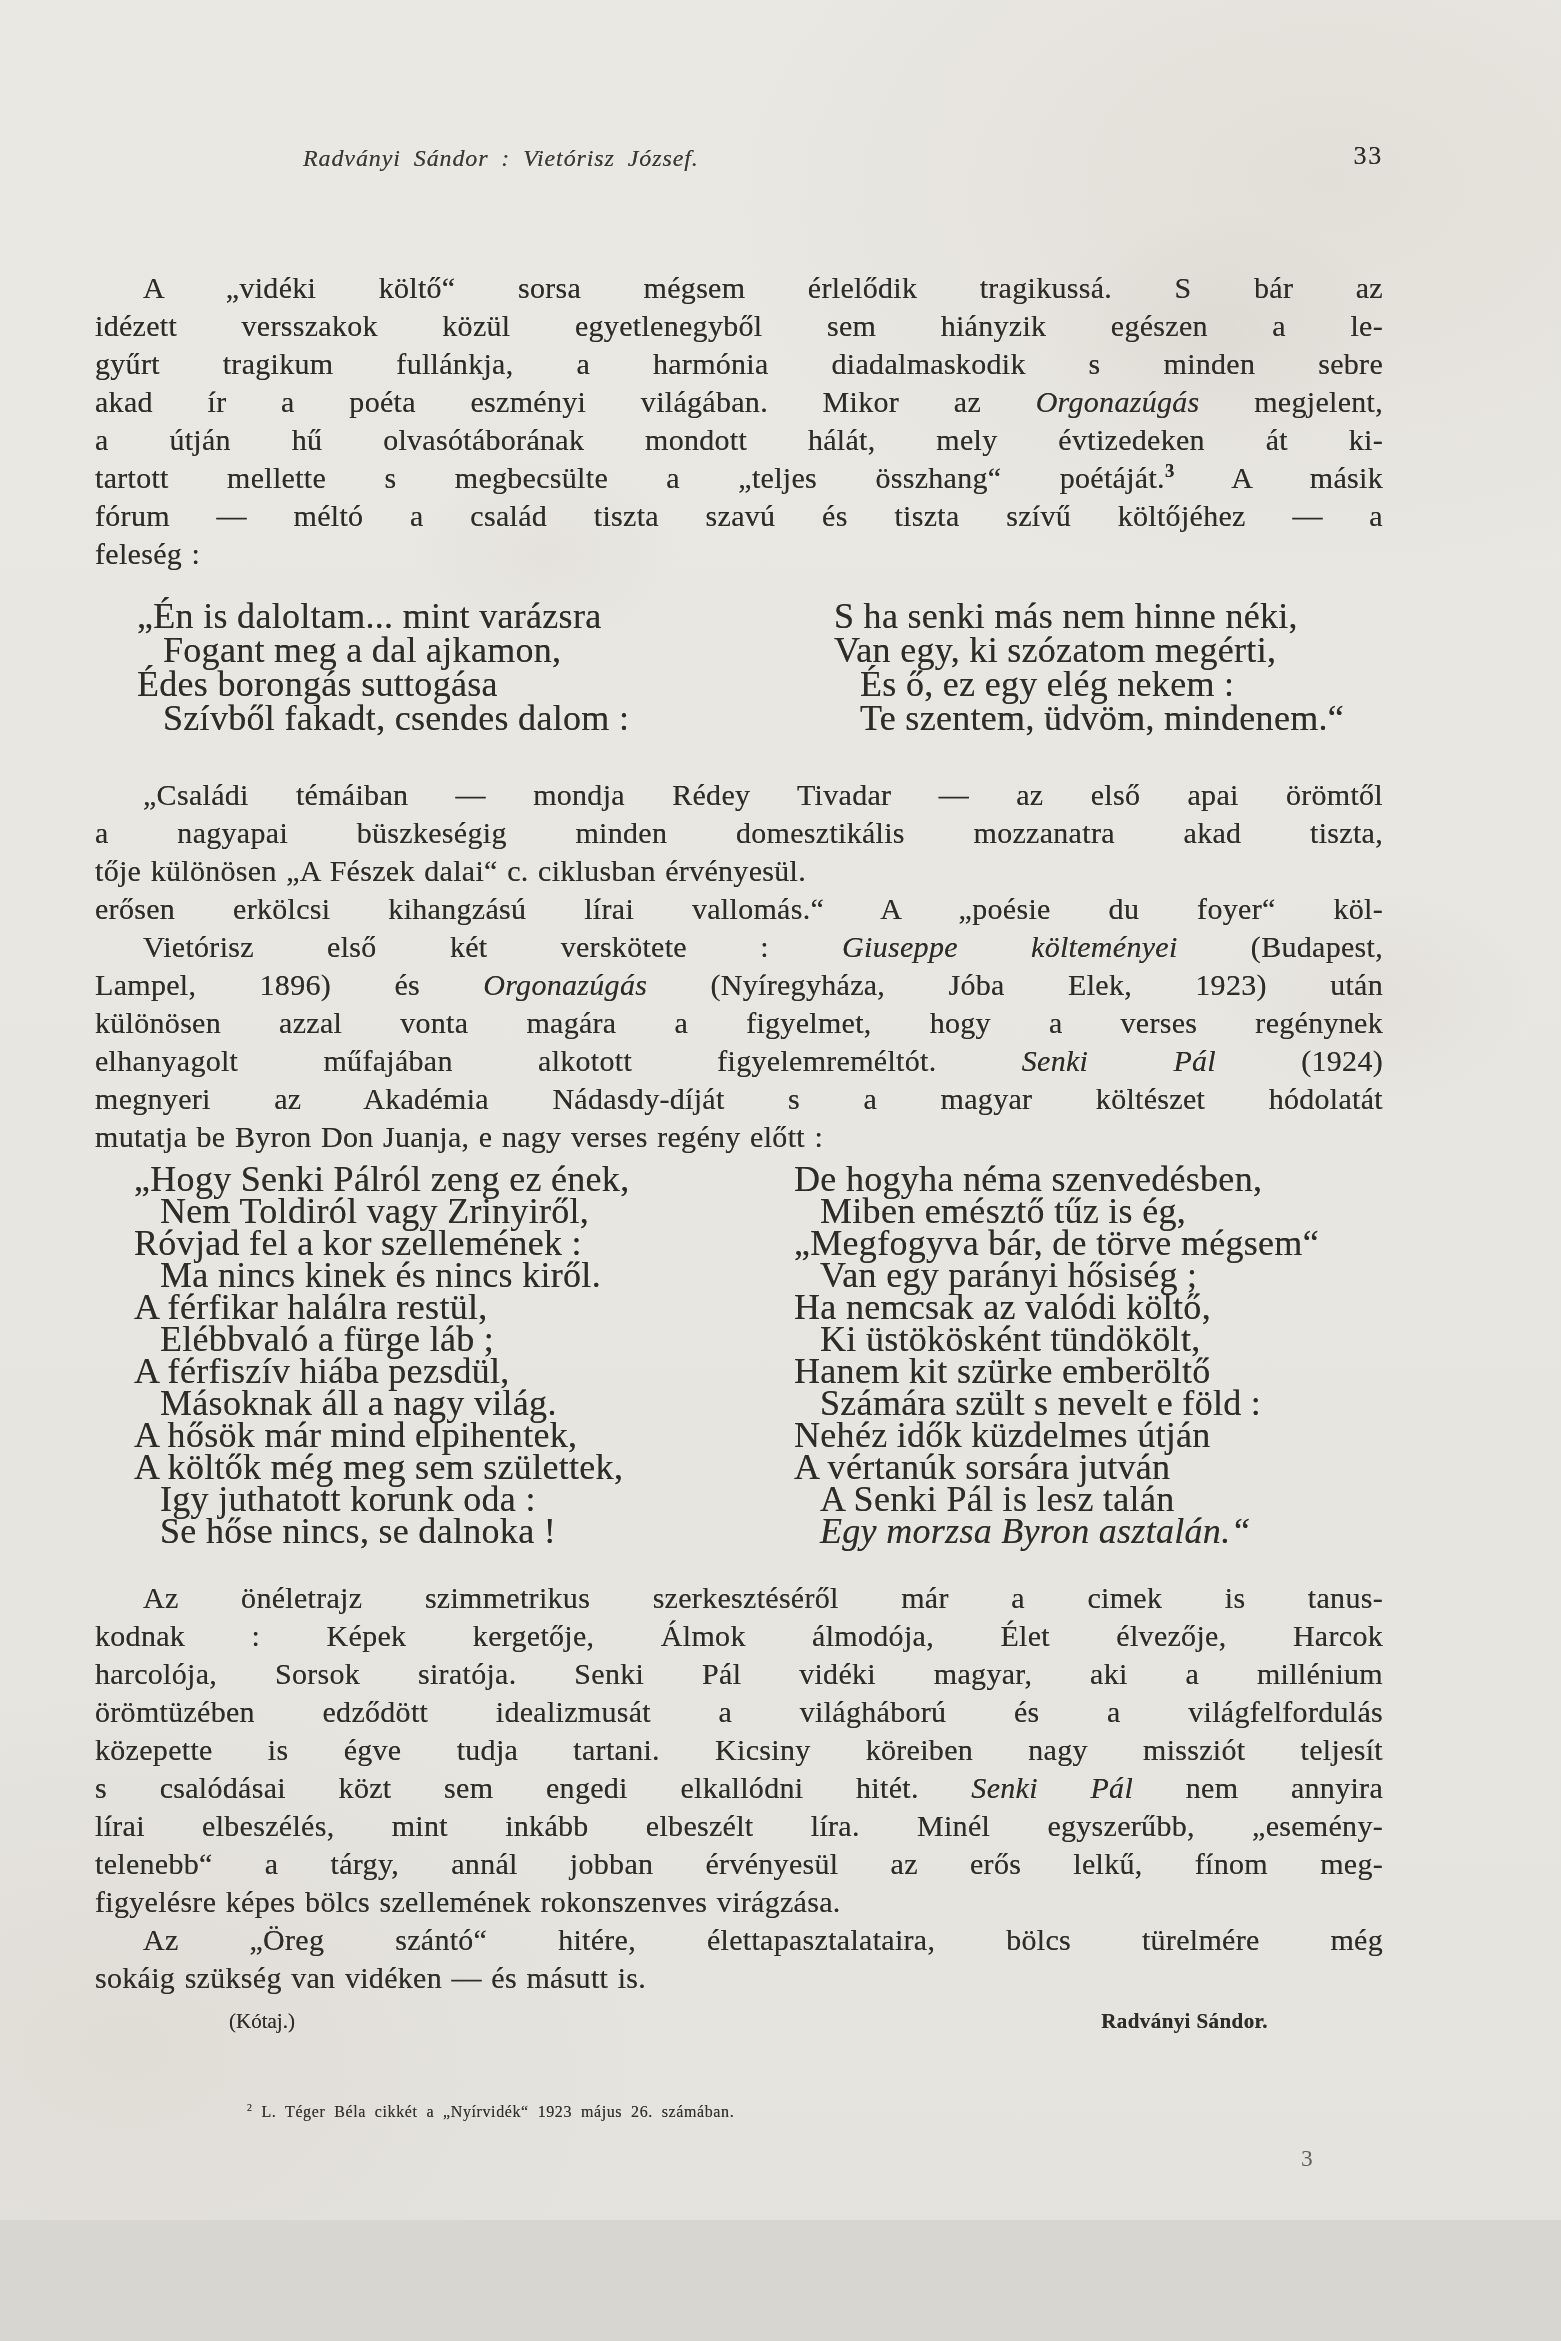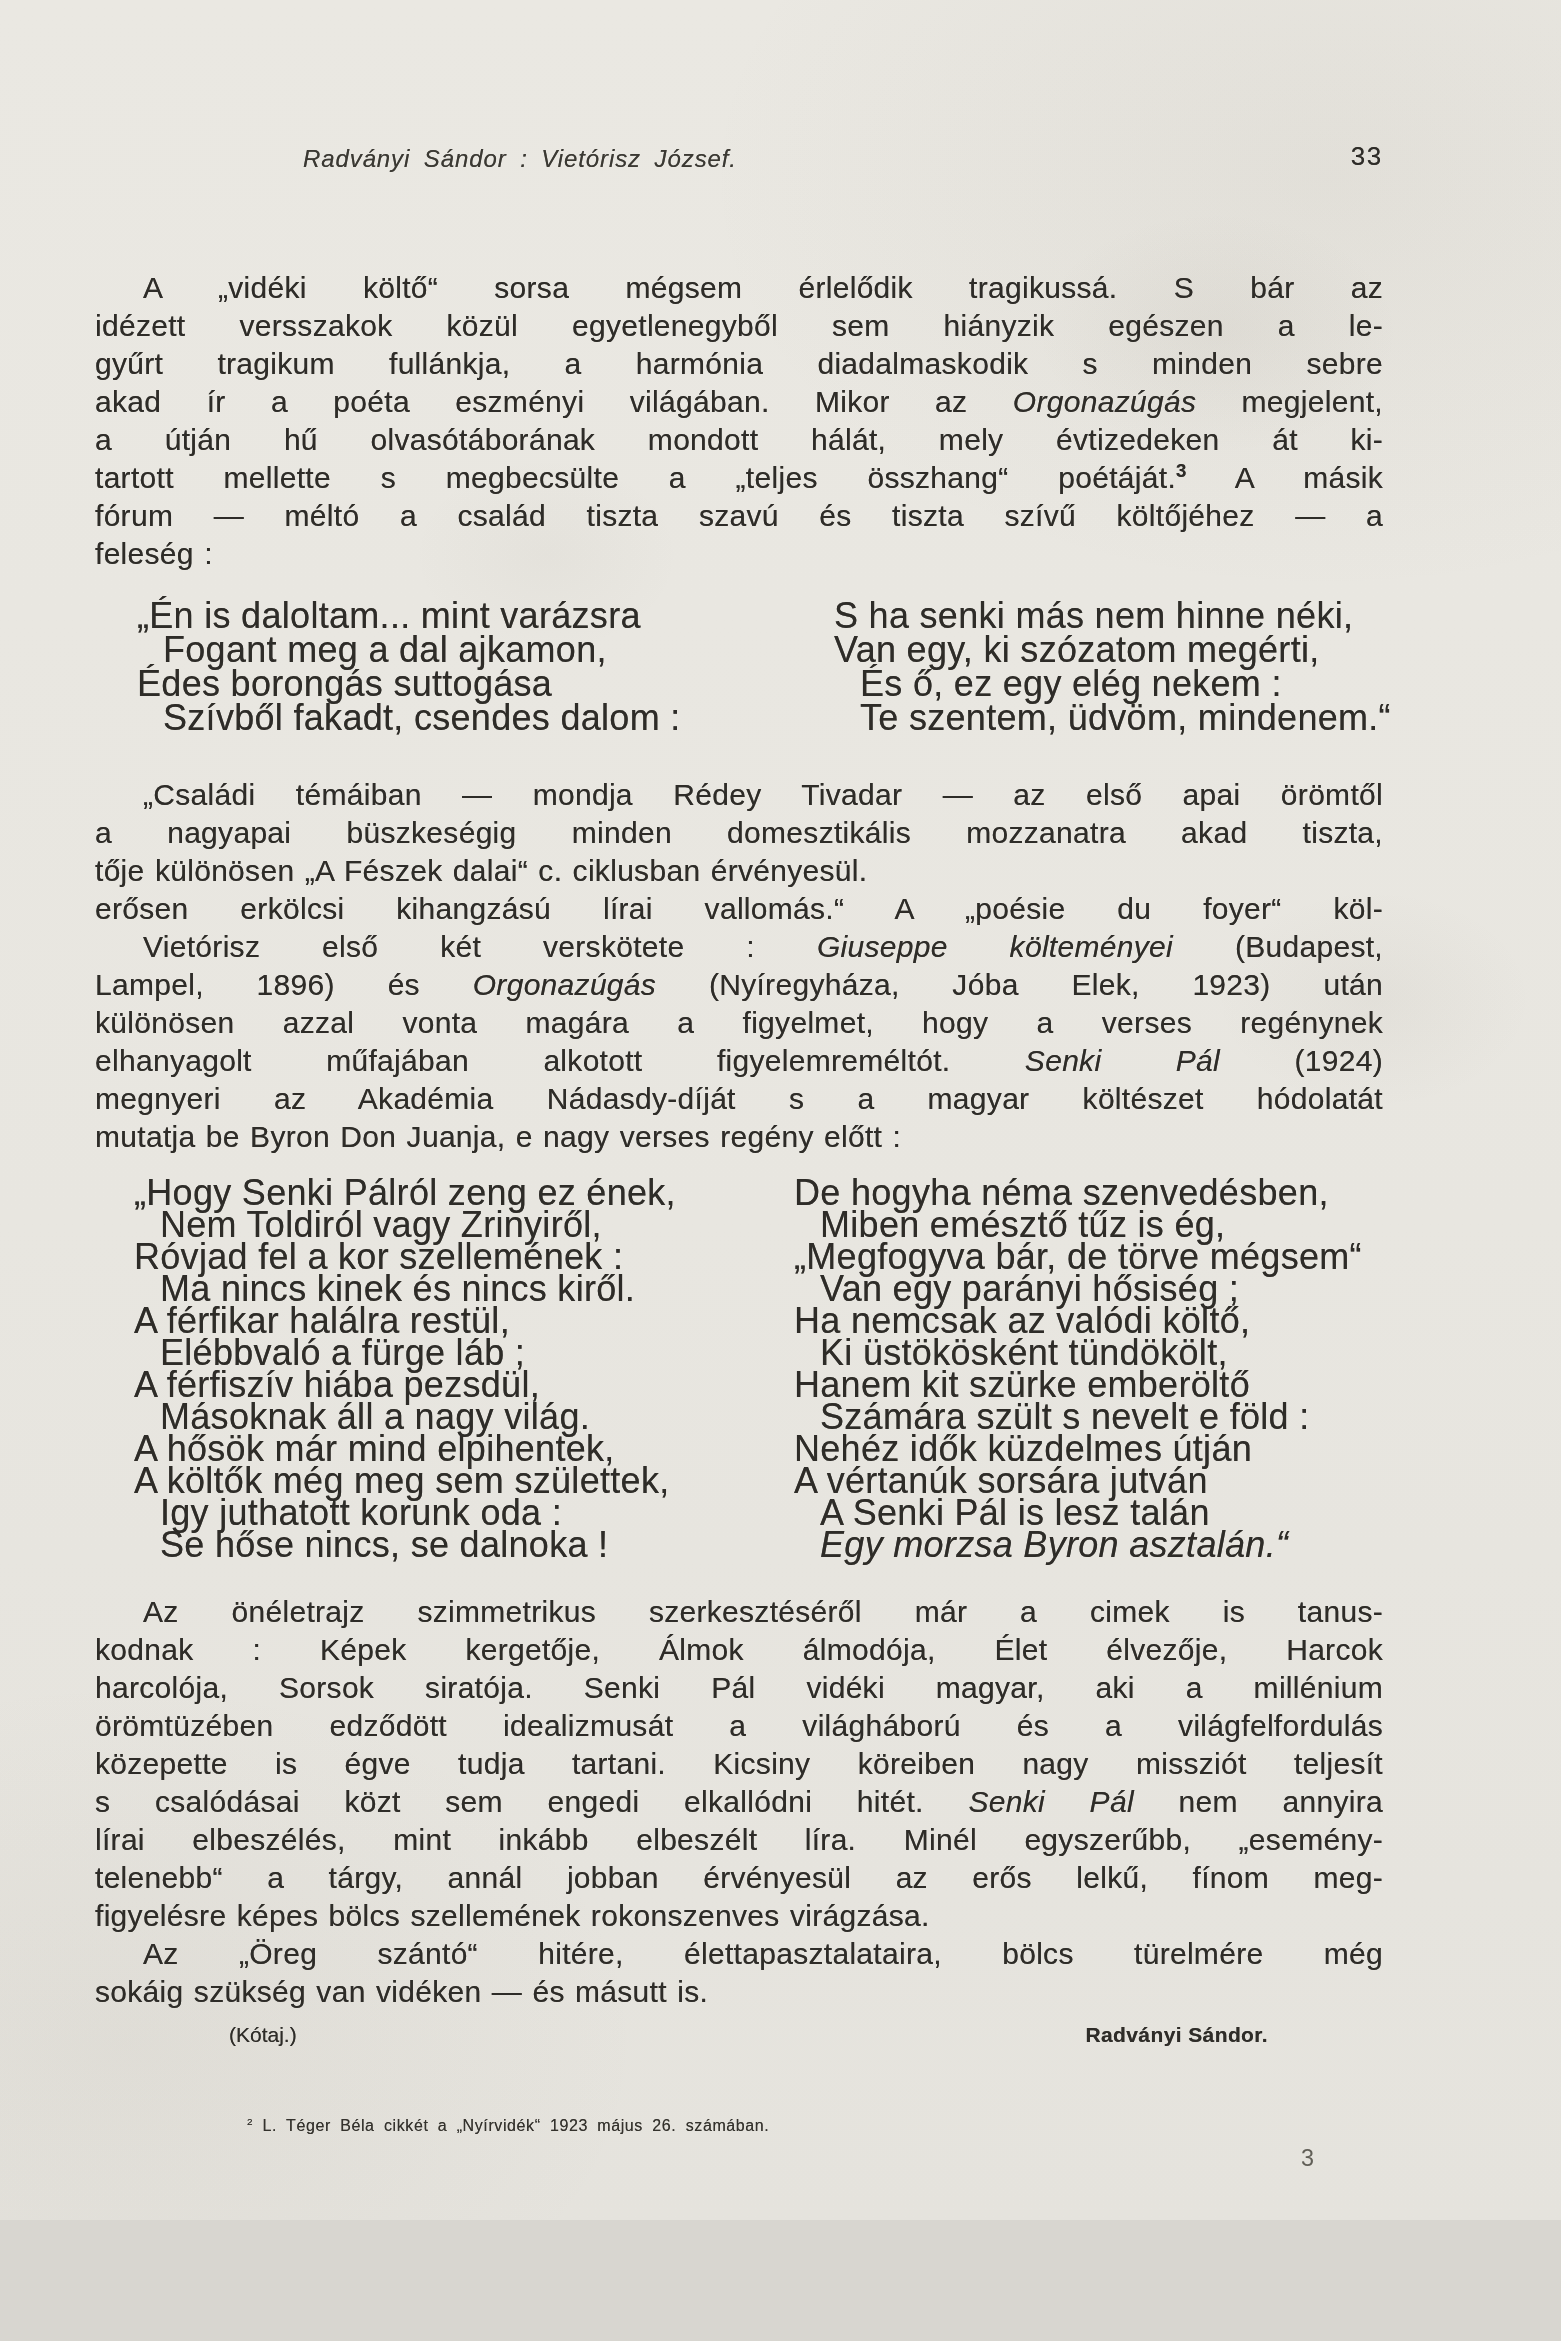--- a/index.html
+++ b/index.html
@@ -1,20 +1,20 @@
 <!DOCTYPE html>
 <html style="font-size:14px"><head>
 <meta charset="utf-8">
 <style>
   html,body { margin:0; padding:0; background:#d8d6d0; }
   .page {
     position:relative;
     width:1561px; height:2220px;
     margin:0 auto;
-    font-family:Liberation Sans, sans-serif;
+    font-family:Liberation Serif, serif;
     color:#2e2c28;
     background:
       radial-gradient(260px 173px at 78% 15%, rgba(110,100,85,.06), transparent 70%),
       radial-gradient(226px 156px at 88% 45%, rgba(110,100,85,.05), transparent 70%),
       radial-gradient(191px 139px at 35% 25%, rgba(110,100,85,.04), transparent 70%),
       radial-gradient(1041px 694px at 85% 8%, rgba(120,112,96,.07), transparent 60%),
       radial-gradient(867px 607px at 8% 92%, rgba(120,112,96,.06), transparent 60%),
       linear-gradient(180deg,#eae8e2 0%,#e8e6e0 55%,#e5e3dd 100%);
     overflow:hidden;
   }
@@ -55,21 +55,21 @@
   }
 
   sup { font-size:62%; vertical-align:super; line-height:0; font-weight:bold; }
   .footnote sup { font-weight:normal; }
   em { font-style:italic; }
 
   .blocks > :nth-child(1) { margin-top:92px; }
   .blocks > :nth-child(2) { margin-top:26px;  }
   .blocks > :nth-child(3) { margin-top:38px;  }
   .blocks > :nth-child(4) { margin-top:0;     }
-  .blocks > :nth-child(5) { margin-top:21px;  }
+  .blocks > :nth-child(5) { margin-top:7px;  }
   .blocks > :nth-child(6) { margin-top:34px;  }
   .blocks > :nth-child(7) { margin-top:0;     }
   .blocks > :nth-child(8) { margin-top:12px;  }
   .blocks > :nth-child(9) { margin-top:45px;  }
 
   .printer-mark {
     position:absolute; left:1301px; top:2145px;
     font-size:23.4px; color:#4a4840; opacity:.85;
   }
 </style>

